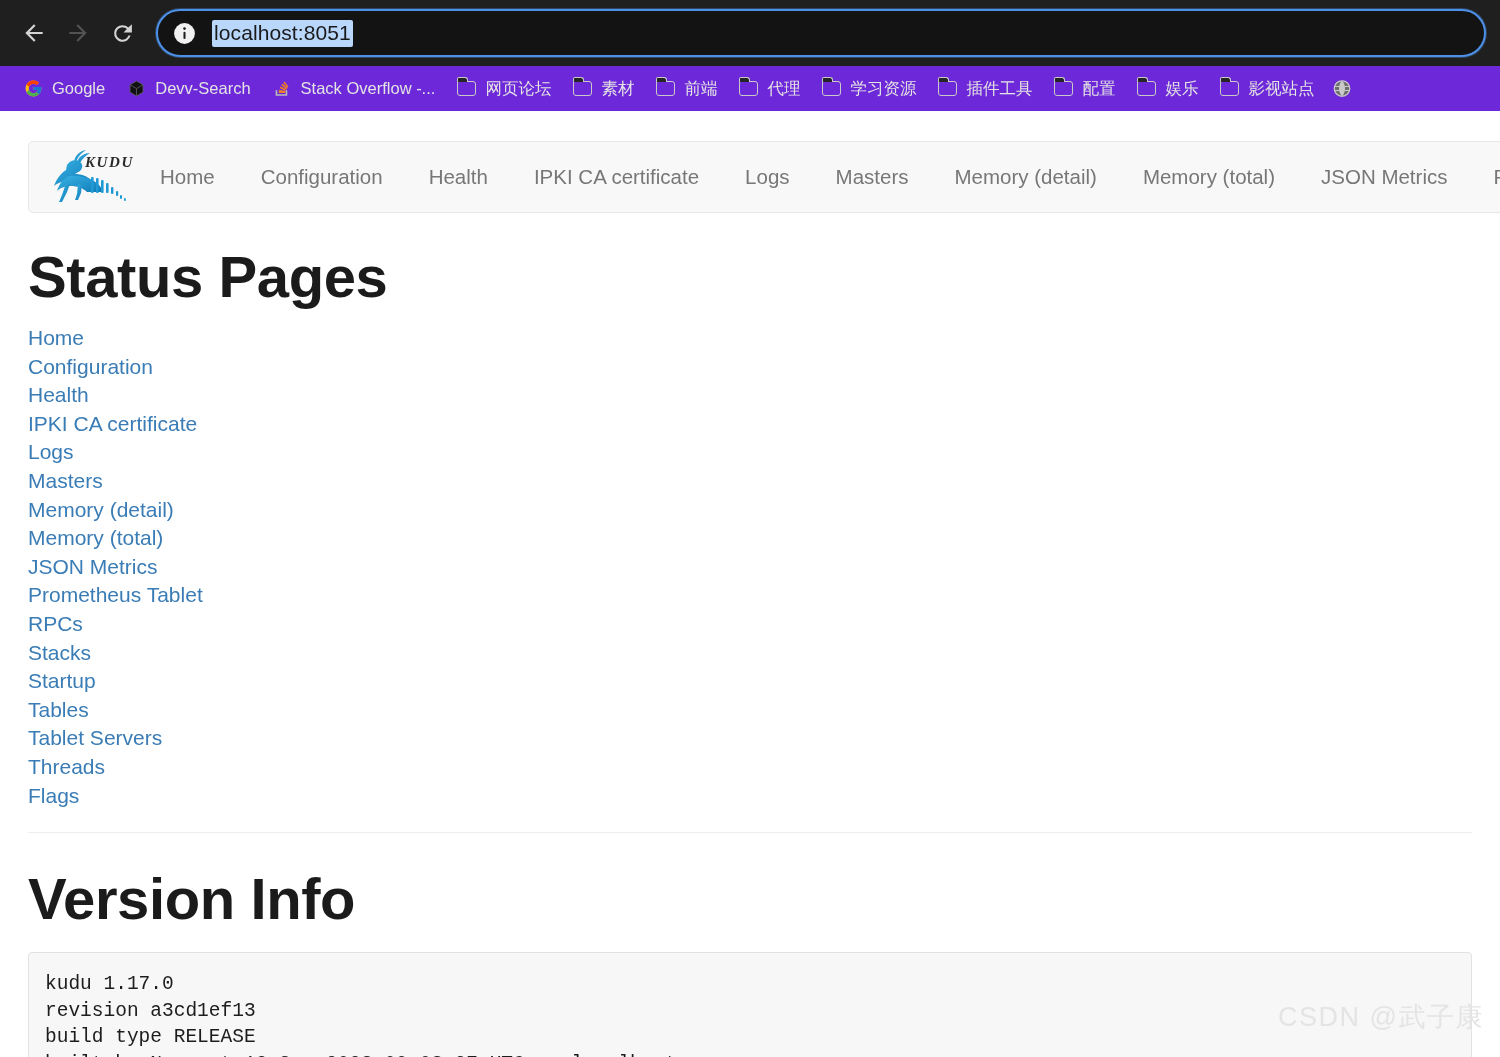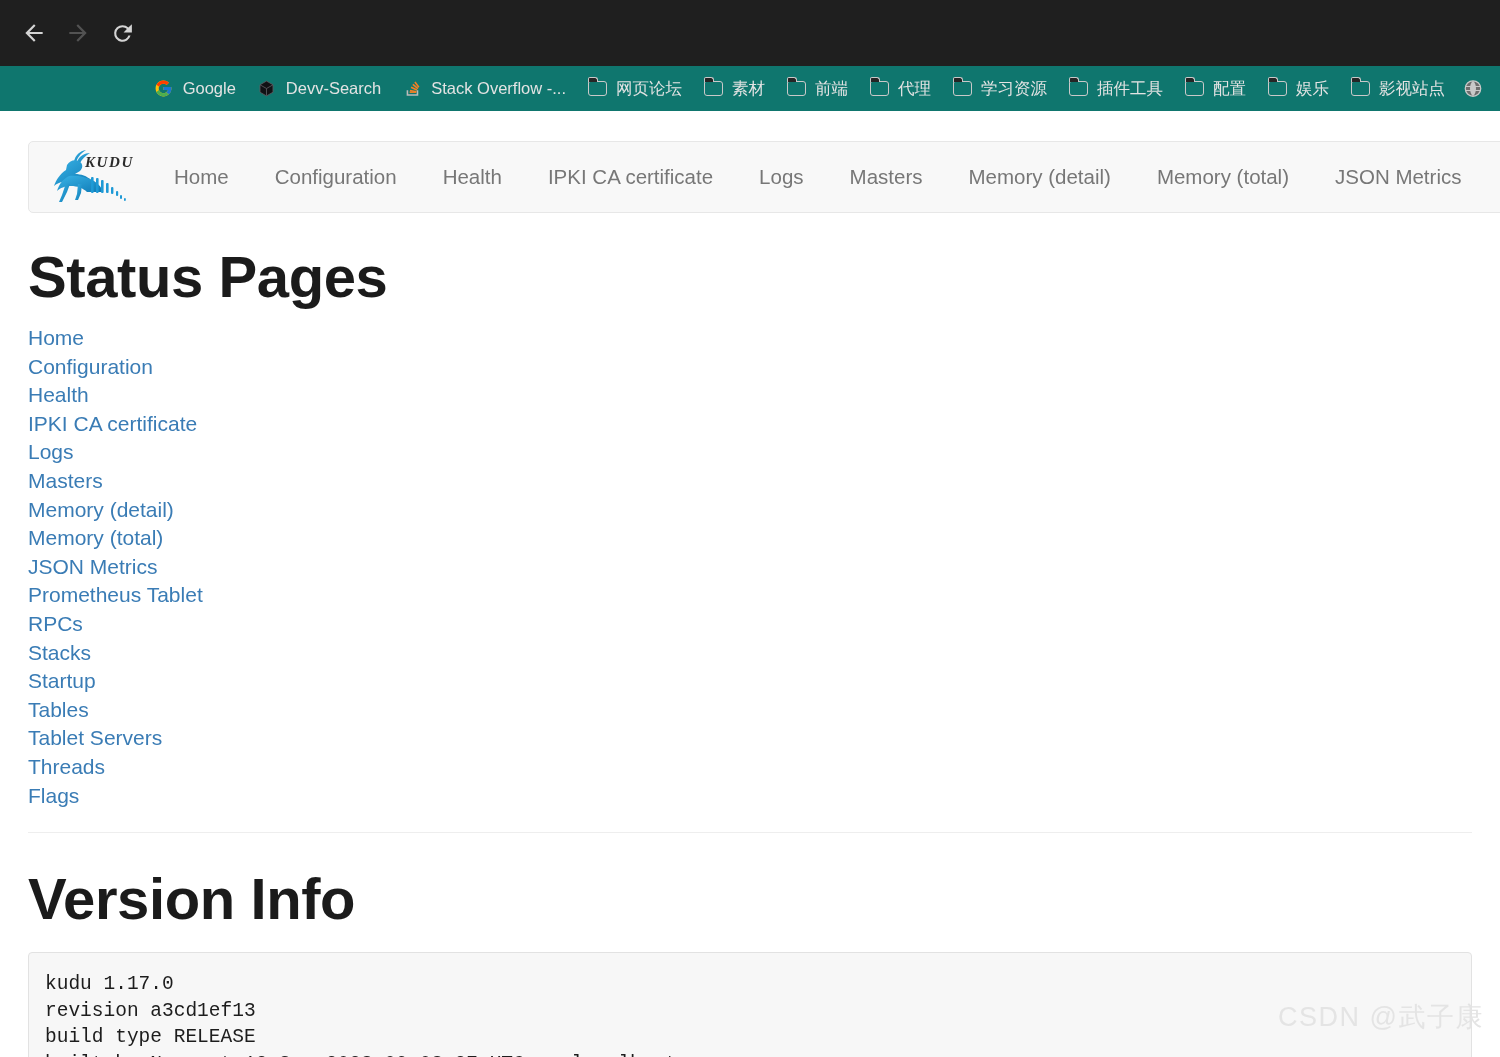--- a/index.html
+++ b/index.html
@@ -72,24 +72,23 @@
     white-space: nowrap;
     font-family: "Liberation Sans", sans-serif;
   }
 
   
   .bookmarks-bar {
     height: 45px;
     display: flex;
     align-items: center;
     padding: 0 8px 0 14px;
-    background: #0f766e;
+    background: #6d28d9;
     overflow: hidden;
     white-space: nowrap;
-    justify-content: flex-end;
   }
   .bookmark {
     display: flex;
     align-items: center;
     height: 32px;
     padding: 0 9px;
     border-radius: 6px;
     flex: 0 0 auto;
     margin-right: 3px;
   }
@@ -145,21 +144,21 @@
     background: #f8f8f8;
     border: 1px solid #e7e7e7;
     border-radius: 5px;
     display: flex;
     align-items: center;
     padding-left: 18px;
   }
   .kudu-logo {
     width: 86px; height: 54px;
     flex: 0 0 auto;
-    margin-right: 18px;
+    margin-right: 4px;
     display: flex; align-items: flex-start;
   }
   .kudu-nav-links {
     display: flex;
     align-items: center;
     height: 100%;
     white-space: nowrap;
   }
   .kudu-nav-links a {
     color: #777777;
@@ -248,20 +247,32 @@
         <path d="M4 11h12.2l-5.6-5.6L12 4l8 8-8 8-1.4-1.4 5.6-5.6H4z" fill="#9a9a9a"></path>
       </svg>
     </div>
 
     <div class="nav-btn">
       <svg width="25" height="25" viewBox="0 0 24 24">
         <path d="M17.65 6.35A7.96 7.96 0 0 0 12 4a8 8 0 1 0 7.73 10h-2.08A6 6 0 1 1 12 6c1.66 0 3.14.69 4.22 1.78L13 11h8V3z" fill="#d4d4d4"></path>
       </svg>
     </div>
 
+    <div class="omnibox-wrap">
+      <div class="omnibox">
+        <span class="site-info-icon">
+          <svg width="25" height="25" viewBox="0 0 24 24">
+            <circle cx="12" cy="12" r="10" fill="#f1f1f1"></circle>
+            <rect x="11" y="10.3" width="2" height="7" rx="1" fill="#1f1f1f"></rect>
+            <circle cx="12" cy="7.3" r="1.25" fill="#1f1f1f"></circle>
+          </svg>
+        </span>
+        <span class="url-text" title="Search Google or type a URL">localhost:8051</span>
+      </div>
+    </div>
   </div>
 
   <div class="bookmarks-bar">
 
     <div class="bookmark">
       <span class="bm-icon">
         <svg width="19" height="19" viewBox="0 0 48 48">
           <path fill="#FFC107" d="M43.6 20.1H42V20H24v8h11.3C33.7 32.7 29.2 36 24 36c-6.6 0-12-5.4-12-12s5.4-12 12-12c3.1 0 5.8 1.2 7.9 3.1l5.7-5.7C34 6.1 29.3 4 24 4 13 4 4 13 4 24s9 20 20 20 20-9 20-20c0-1.3-.1-2.6-.4-3.9z"></path>
           <path fill="#FF3D00" d="M6.3 14.7l6.6 4.8C14.7 15.1 19 12 24 12c3.1 0 5.8 1.2 7.9 3.1l5.7-5.7C34 6.1 29.3 4 24 4 16.3 4 9.7 8.3 6.3 14.7z"></path>
           <path fill="#4CAF50" d="M24 44c5.2 0 9.9-2 13.4-5.2l-6.2-5.2C29.2 35.1 26.7 36 24 36c-5.2 0-9.6-3.3-11.3-7.9l-6.5 5C9.5 39.6 16.2 44 24 44z"></path>

